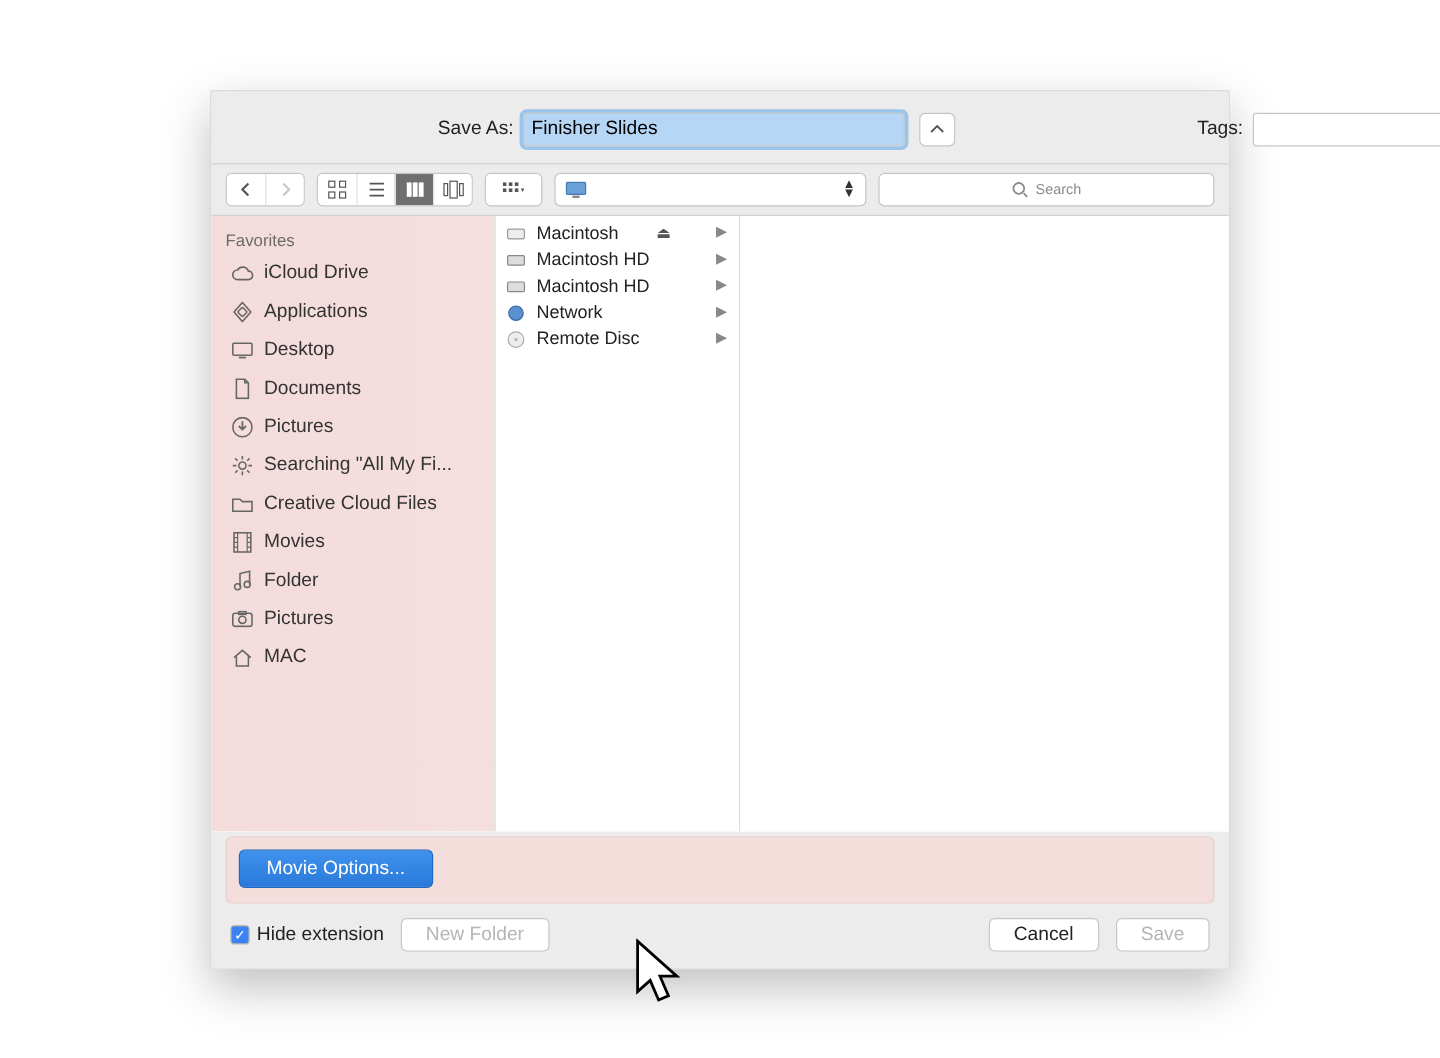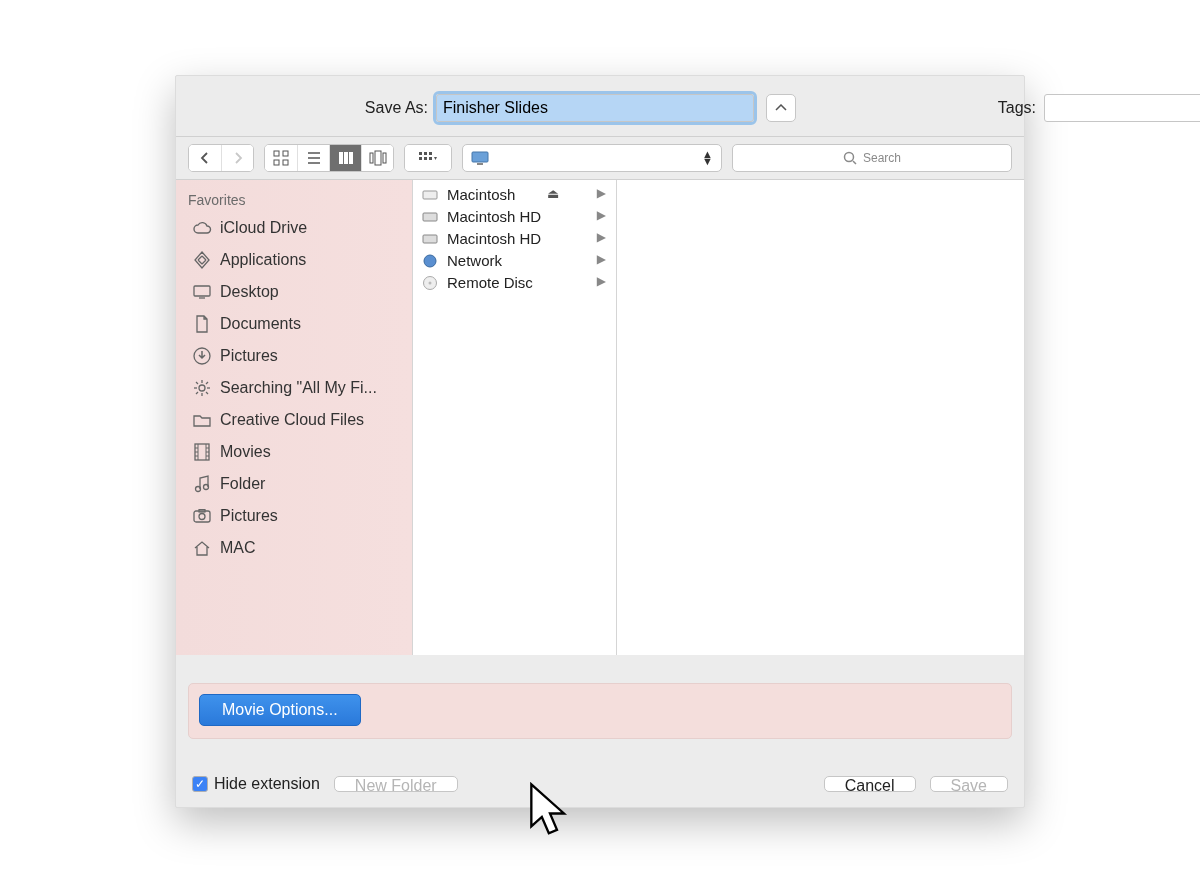--- a/index.html
+++ b/index.html
@@ -157,21 +157,21 @@
     gap: 8px;
     padding: 2px 10px 2px 8px;
     font-size: 15px;
     color: #222;
   }
   .col-item .ic { width:18px; height:18px; flex:0 0 18px; display:flex; align-items:center; justify-content:center;}
   .col-item .chev { margin-left:auto; color:#888; font-size:12px;}
   .col-item .eject { margin-left:auto; margin-right:6px; color:#555; font-size:13px;}
   .preview-pane { flex:1; background:#fff; }
   .accessory {
-    padding: 28px 12px;
+    padding: 4px 12px;
   }
   .accessory-inner {
     background: #f4dedc;
     border: 1px solid #e6cfcd;
     border-radius: 5px;
     padding: 10px;
     height: 56px;
     position: relative;
   }
   .movie-opts-btn {
@@ -194,21 +194,21 @@
     border: 1px solid #b0b0b0;
     border-radius: 3px;
     background: #3b82f6;
     display:inline-flex; align-items:center; justify-content:center;
     color:#fff; font-size:12px;
   }
   .hide-ext {
     display:flex; align-items:center; gap:6px; font-size:16px; color:#222;
   }
   .std-btn {
-    height: 16px;
+    height: 28px;
     padding: 0 20px;
     border: 1px solid #c6c6c6;
     border-radius: 5px;
     background: #fff;
     font-size: 16px;
     color: #222;
   }
   .std-btn.disabled { color: #b5b5b5; }
   .spacer { flex:1; }
   .cursor {

